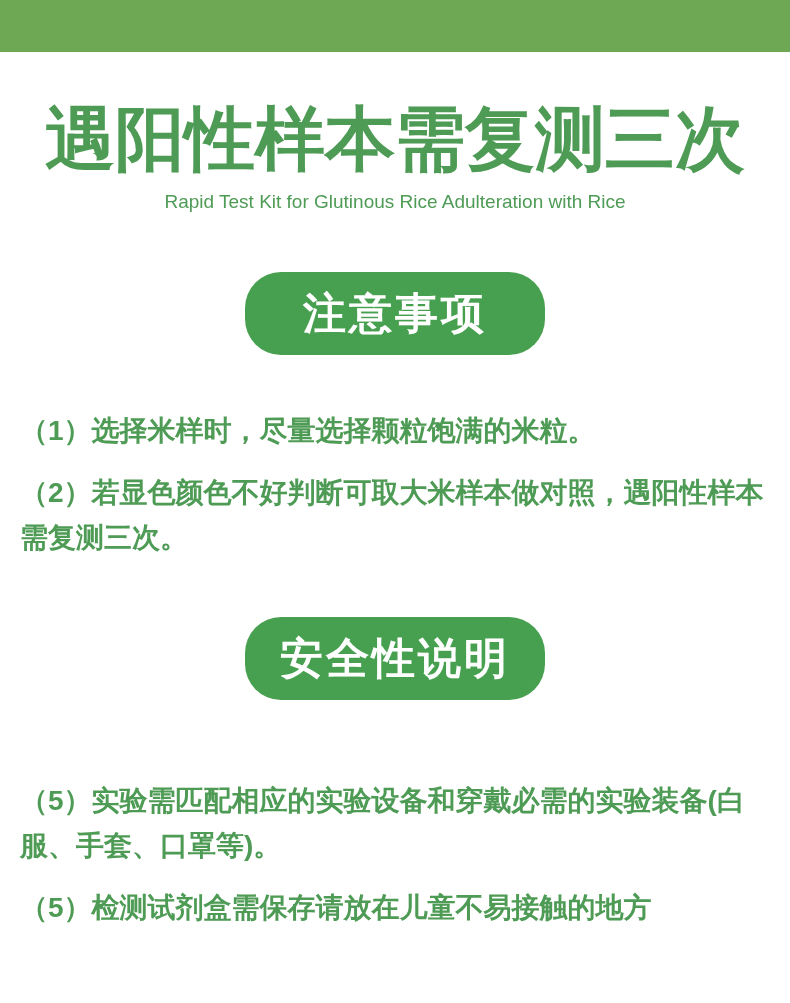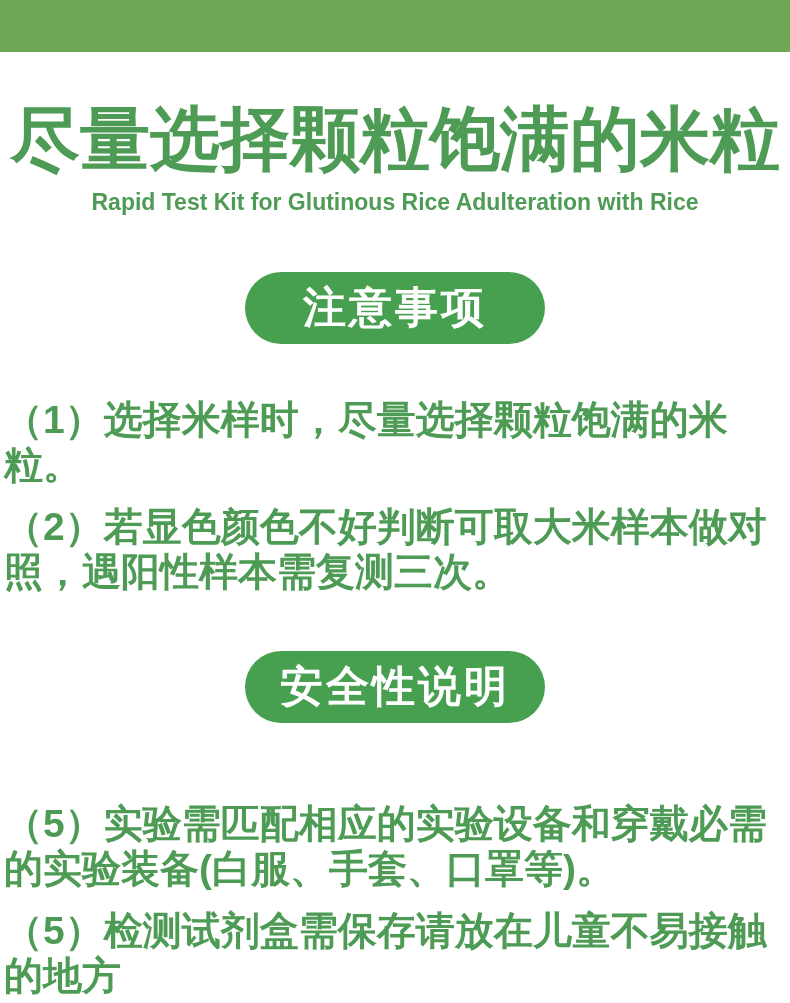--- a/index.html
+++ b/index.html
@@ -29,64 +29,65 @@
     font-size:70px;
     line-height:74px;
     font-weight:bold;
     color:var(--text);
     letter-spacing:0px;
     white-space:nowrap;
   }
   .subtitle{
     margin-top:13px;
     text-align:center;
-    font-size:23px;
+    font-size:19px;
     line-height:26px;
-    font-weight:bold;
+    font-weight:normal;
     color:var(--text);
   }
   .badge{
     width:300px;
-    height:72px;
+    height:83px;
     margin:57px auto 0;
     background:var(--badge);
     border-radius:36px;
     display:flex;
     align-items:center;
     justify-content:center;
     color:#fff;
     font-size:43px;
     font-weight:bold;
     letter-spacing:3px;
     white-space:nowrap;
   }
   .badge-2{
   }
   .list{
     padding:0 4px;
-    font-size:39px;
+    font-size:28px;
     line-height:45px;
     font-weight:600;
     color:var(--text);
     text-align:left;
+    margin-left:16px;
   }
   .list-1{margin-top:53px;}
   .list-2{margin-top:78px;}
   .item{
     margin:0 0 17px;
     word-break:break-all;
     overflow-wrap:anywhere;
   }
 </style>
 </head>
 <body>
 
 <div class="band"></div>
 
-<h1 class="title">尽量选择颗粒饱满的米粒</h1>
+<h1 class="title">遇阳性样本需复测三次</h1>
 
 <div class="subtitle">Rapid Test Kit for Glutinous Rice Adulteration with Rice</div>
 
 <div class="badge badge-1">
   <span>注意事项</span>
 </div>
 
 <div class="list list-1">
   <p class="item">（1）选择米样时，尽量选择颗粒饱满的米粒。</p>
   <p class="item">（2）若显色颜色不好判断可取大米样本做对照，遇阳性样本需复测三次。</p>

